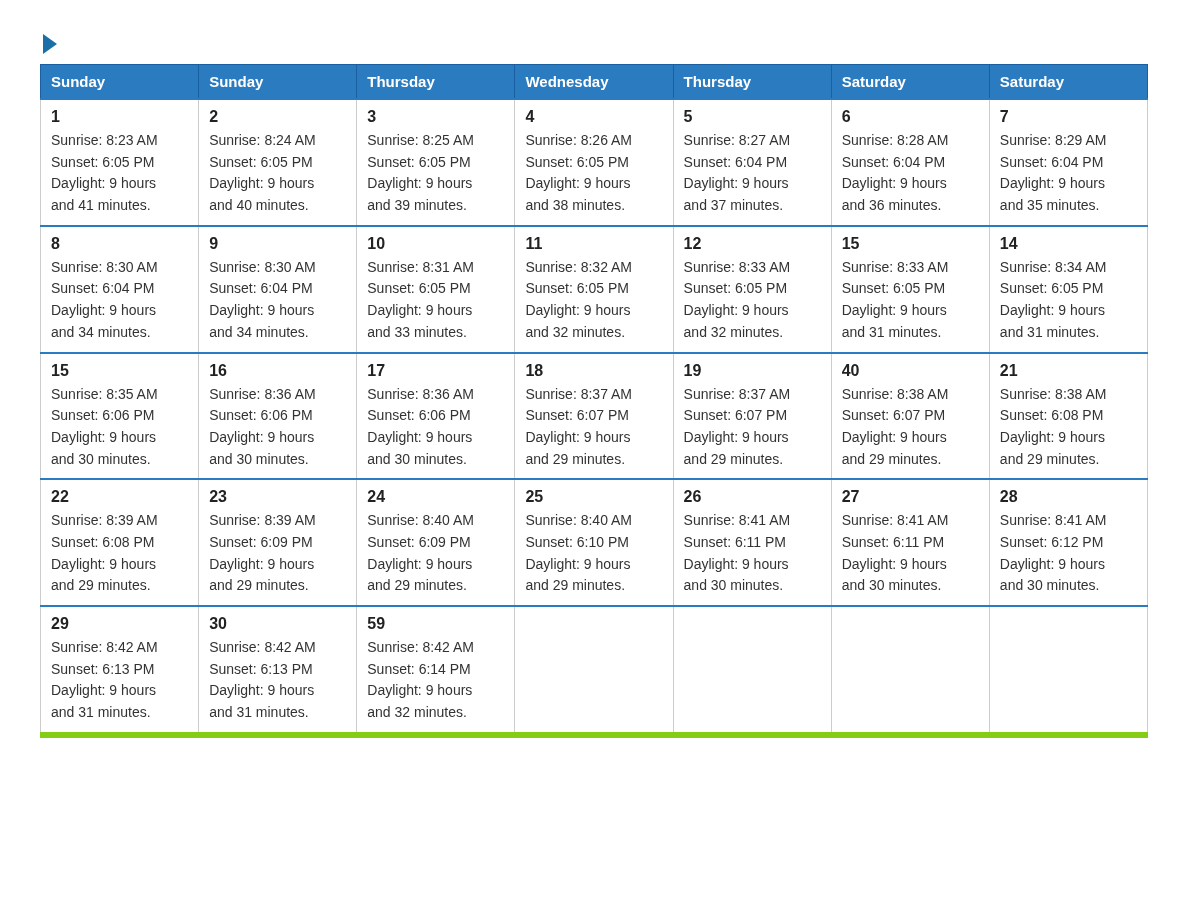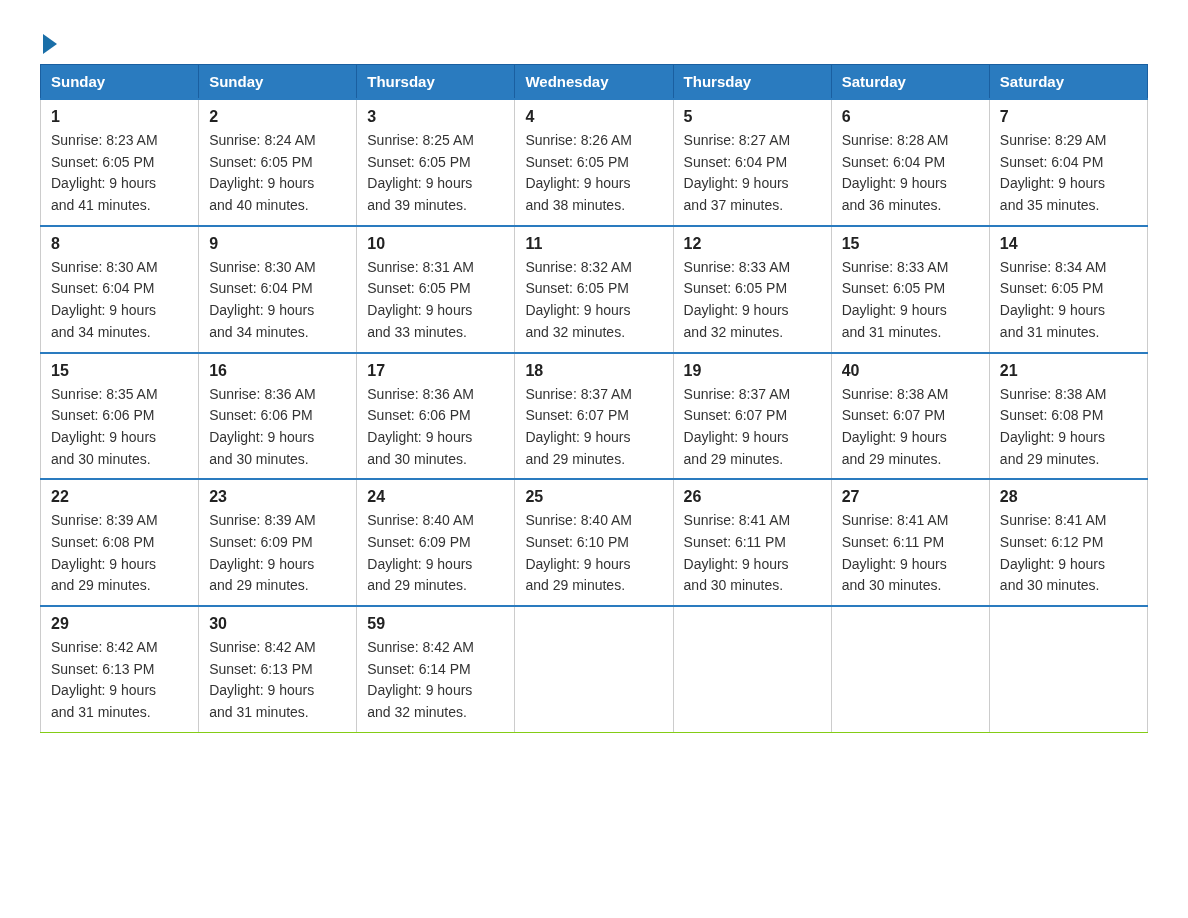--- a/index.html
+++ b/index.html
@@ -96,21 +96,21 @@
       font-size: 14px;
       line-height: 1.55;
       color: #333;
     }
     .empty-cell {
       border: 1px solid #ccc;
       border-top: 2px solid #2a7bbf;
       background: #fff;
     }
     tr:last-child td, tr:last-child .empty-cell {
-      border-bottom: 1px solid #84cc16;
+      border-bottom: 6px solid #84cc16;
     }
   </style>
 </head>
 <body>
 
 <div class="header-row">
   <div class="logo">
     <div class="logo-top">
       <span class="logo-general"></span>
       <div class="logo-arrow"></div>

